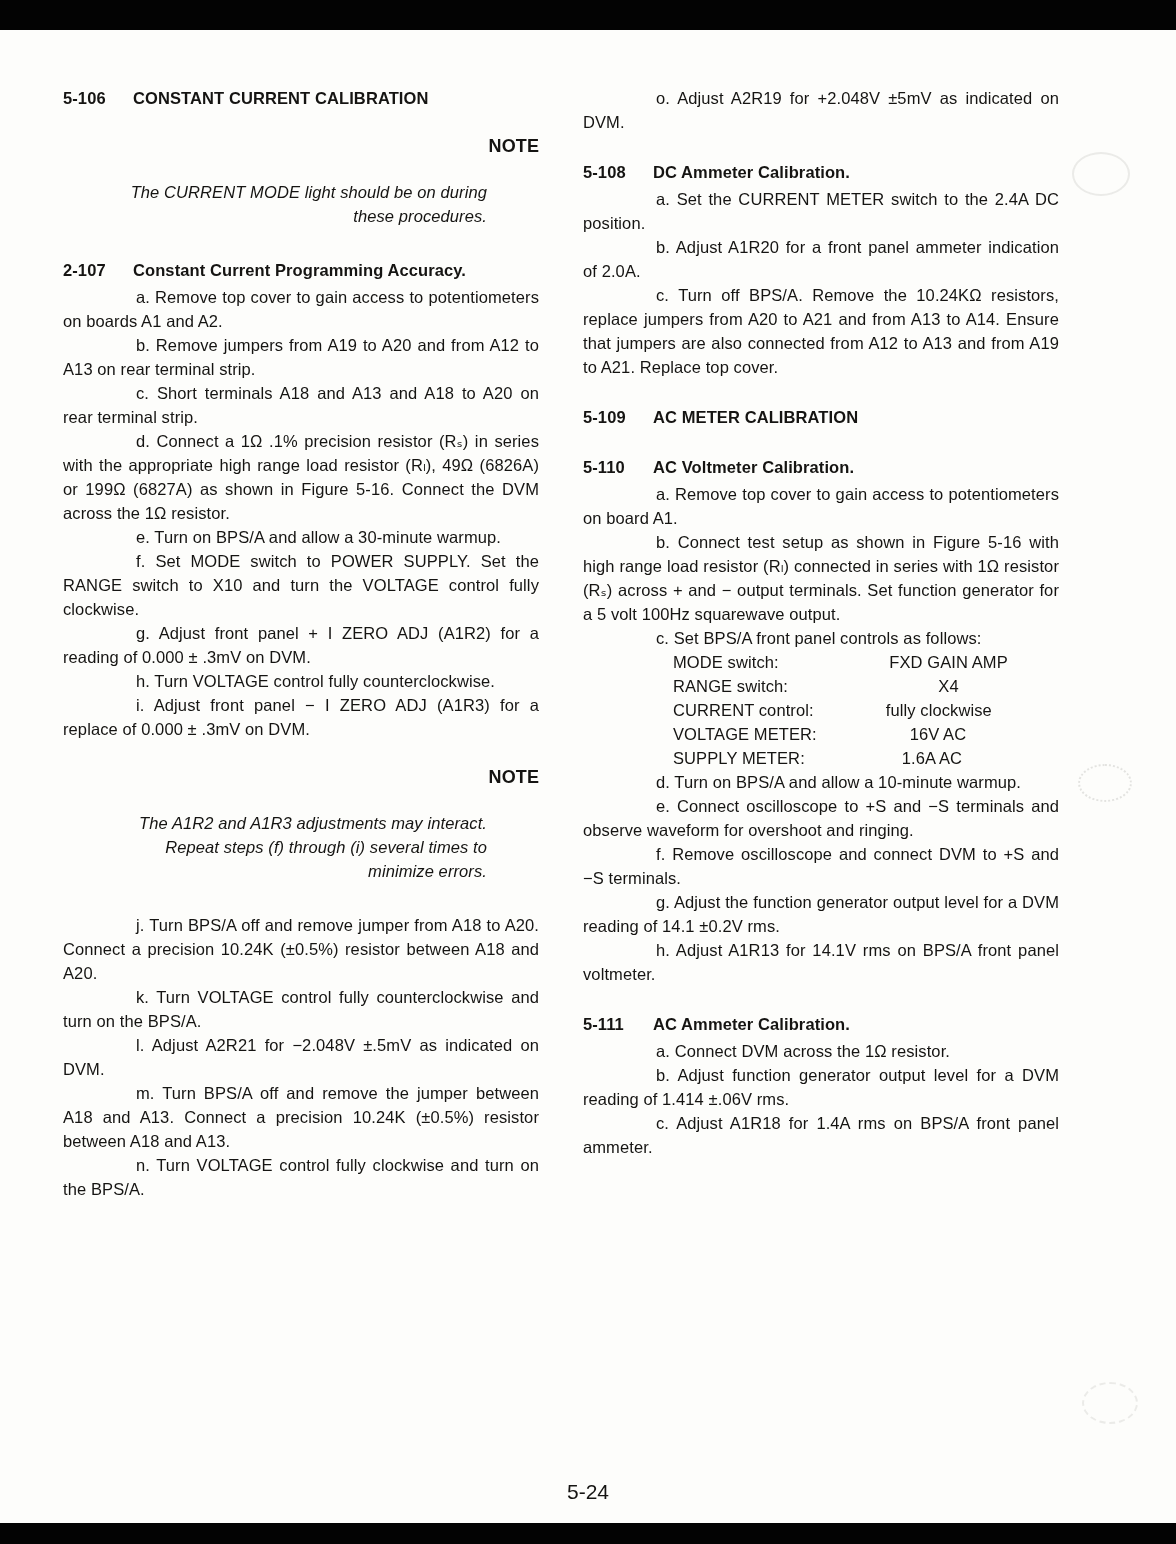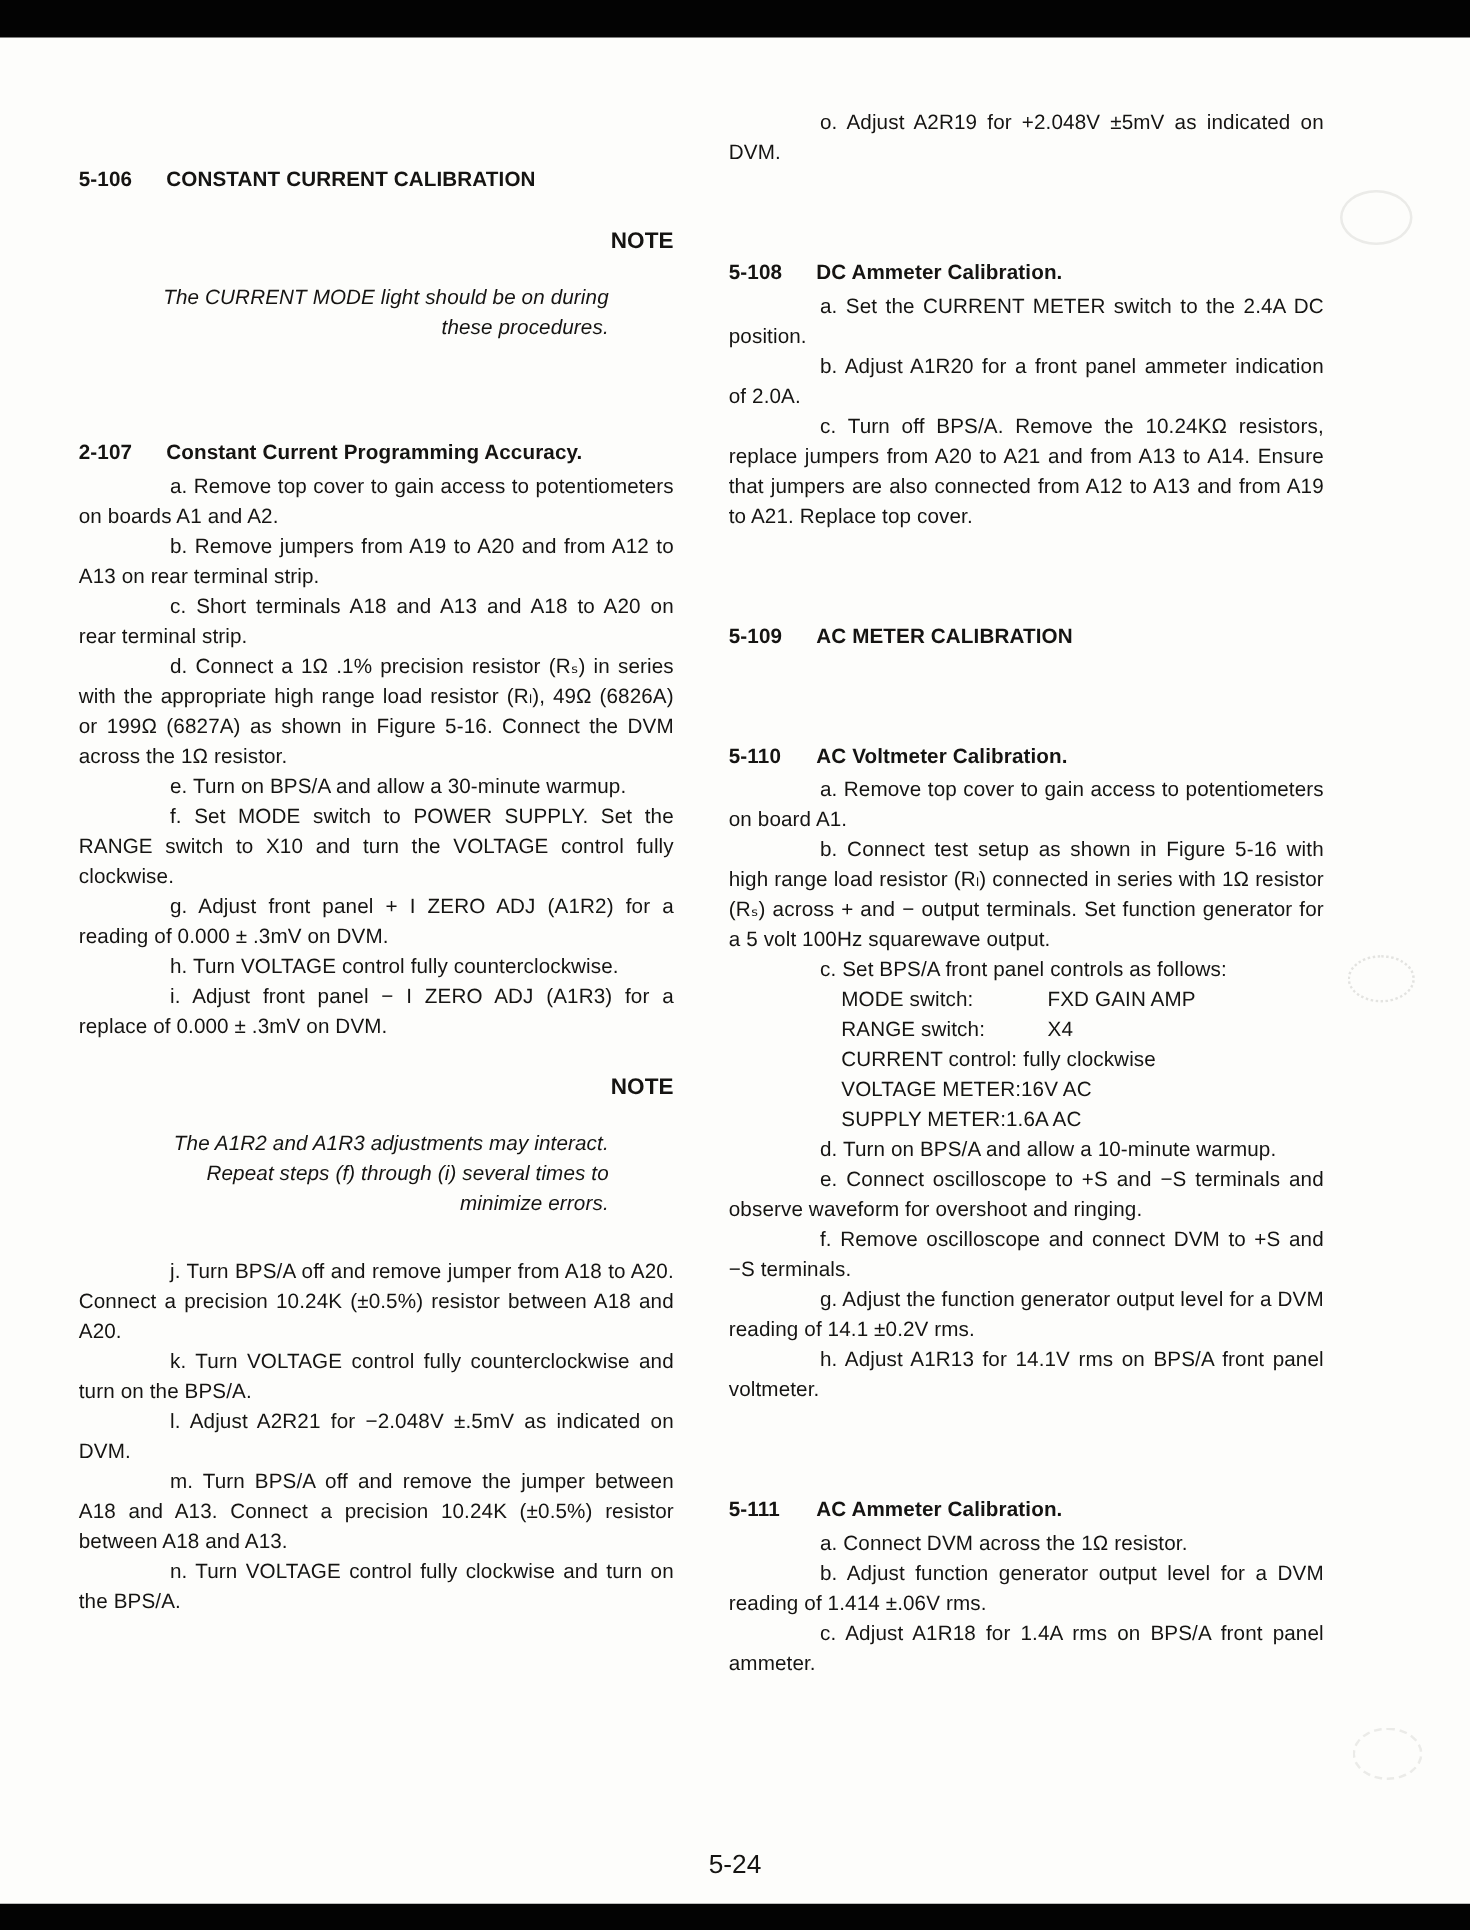--- a/index.html
+++ b/index.html
@@ -21,33 +21,33 @@
     display:flex;gap:44px;
   }
   .col{
     width:476px;font-size:16.5px;line-height:24px;text-align:justify;
     letter-spacing:.1px;
   }
   .col > :first-child{margin-top:0;}
   .heading{
     font-size:16.5px;font-weight:bold;margin:26px 0 3px;text-align:left;
   }
-  .heading .num{display:inline-block;min-width:70px;margin-top:46px;}
+  .heading .num{display:inline-block;min-width:70px;}
   .note-title{
     text-align:right;font-weight:bold;font-size:18px;margin:24px 0 22px;
   }
   .note-body{
     font-style:italic;margin:0 52px 30px 52px;text-align:right;
   }
   .step{margin:0;text-indent:73px;}
   .setting{display:flex;margin-left:90px;text-align:left;}
   .setting .slabel{flex:0 0 165px;}
   .setting.inline .slabel{flex:0 0 auto;margin-right:5px;}
   .setting.tight .slabel{flex:0 0 auto;margin-right:0;text-align:center;}
-  .setting .svalue{flex:1 1 auto;}
+  .setting .svalue{flex:1 1 auto;text-align:center;}
   .page-number{
     position:absolute;top:1480px;left:0;width:100%;
     text-align:center;font-size:21px;
   }
 </style>
 </head>
 <body>
 
 <div class="scan-bar top"></div>
 <div class="scan-bar bottom"></div>

